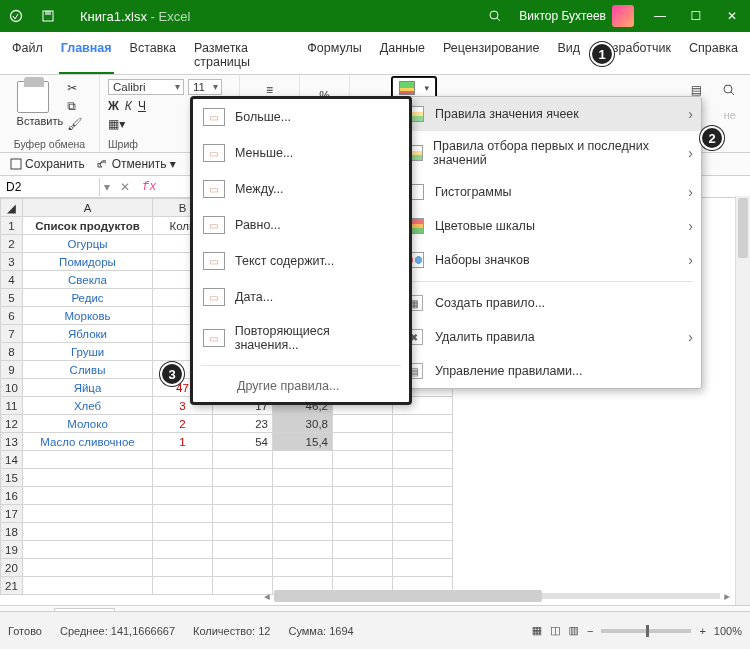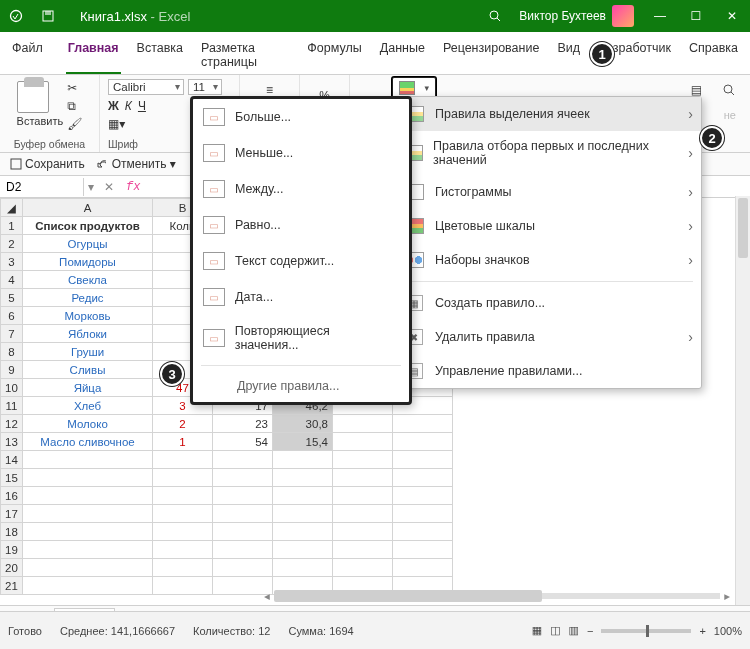--- a/index.html
+++ b/index.html
@@ -8,38 +8,38 @@
   .tb-left { display: flex; align-items: center; gap: 16px; }
   .tb-icon { width: 16px; height: 16px; display: inline-flex; align-items: center; justify-content: center; color: #fff; }
   .tb-title { margin-left: 8px; font-size: 13px; }
   .tb-title .dim { opacity: .7; }
   .tb-right { margin-left: auto; display: flex; align-items: center; gap: 16px; }
   .tb-user { display: flex; align-items: center; gap: 6px; font-size: 12px; }
   .avatar { width: 22px; height: 22px; background: linear-gradient(135deg,#f4a,#fa6); border-radius: 3px; }
   .win-btn { width: 20px; text-align: center; }
   .ribbon-tabs { display: flex; gap: 14px; padding: 6px 10px 0; border-bottom: 1px solid #d0d0d0; font-size: 12.5px; }
   .ribbon-tabs span { padding: 3px 2px 5px; cursor: pointer; }
-  .ribbon-tabs .active { color: #701a75; border-bottom: 2px solid #107c10; font-weight: 600; margin-left: 7px; }
+  .ribbon-tabs .active { color: #3b82f6; border-bottom: 2px solid #107c10; font-weight: 600; }
   .ribbon { height: 78px; border-bottom: 1px solid #d0d0d0; display: flex; position: relative; background: #fafafa; }
   .ribbon-group { border-right: 1px solid #e3e3e3; padding: 4px 8px 0; display: flex; flex-direction: column; align-items: center; }
   .ribbon-group .label { font-size: 10.5px; color: #555; margin-top: auto; padding-bottom: 2px; }
   .paste-icon { width: 32px; height: 32px; background: #fff; border: 1px solid #999; border-radius: 2px; position: relative; margin: 2px 0; }
   .paste-icon::before { content:''; position:absolute; top:-5px; left:6px; width:20px; height:10px; background:#c0c0c0; border-radius:3px 3px 0 0; }
   .font-row { display: flex; gap: 4px; align-items: center; }
   .combobox { border: 1px solid #bbb; background:#fff; padding: 1px 16px 1px 4px; position: relative; font-size: 11.5px; }
   .combobox::after { content:'▾'; position:absolute; right:3px; top:1px; color:#666; font-size:10px; }
   .tool-row { display:flex; gap:6px; margin-top:4px; }
   .tiny { font-size: 11px; color: #333; }
   .cf-button { position:absolute; left: 392px; top: 2px; background:#fff; border:1px solid #222; border-radius:2px; padding:3px 20px 3px 6px; display:flex; align-items:center; gap:6px; font-size:12px; box-shadow: 0 0 0 1px #000; }
   .cf-button::after { content:'▾'; position:absolute; right:6px; color:#555; font-size:9px; }
   .cf-ico { width:16px; height:14px; background:linear-gradient(#6bd36b 0 50%,#f9d35b 50% 75%, #e06a6a 75%); border:1px solid #888; }
   .qat2 { display:flex; gap:12px; padding:4px 10px; border-bottom:1px solid #d0d0d0; font-size:12px; color:#333; align-items:center; background:#fafafa; }
   .qat2 span svg { vertical-align:-2px; margin-right:3px; }
   .namebox-row { display:flex; align-items:center; border-bottom:1px solid #d0d0d0; height:22px; }
-  .namebox { width:84px; border:none; border-right:1px solid #d0d0d0; padding:2px 6px; font-size:12px; }
+  .namebox { width:100px; border:none; border-right:1px solid #d0d0d0; padding:2px 6px; font-size:12px; }
   .fx { padding:0 6px; font-style:italic; color:#ec4899;font-family:Liberation Mono, monospace; }
   .sheet { position:relative; }
   table.grid { border-collapse: collapse; table-layout: fixed; }
   table.grid th, table.grid td { border:1px solid #d4d4d4; height:18px; font-size:11.5px; padding:0 4px; overflow:hidden; white-space:nowrap; }
   table.grid th { background:#f0f0f0; font-weight:400; text-align:center; }
   .rowhdr { width:22px; text-align:center; background:#f0f0f0; }
   .colA { width:130px; }
   .colN { width:60px; }
   .blueText { color:#2a6bbf; text-align:center; }
   .redText { color:#c00; text-align:center; }
@@ -447,21 +447,21 @@
     </table>
 </div>
 
 <div class="scrollbar-v"></div>
 
 <div class="menu main" id="cf-menu">
     <div class="menu-item sub hover">
       <span class="mi">
         <span class="mi-box "></span>
       </span>
-      <span>Правила выделения ячеек</span>
+      <span>Правила значения ячеек</span>
     </div>
     <div class="menu-item sub">
       <span class="mi">
         <span class="mi-box "></span>
       </span>
       <span>Правила отбора первых и последних значений</span>
     </div>
     <div class="menu-item sub">
       <span class="mi">
         <span class="mi-box bars"></span>

